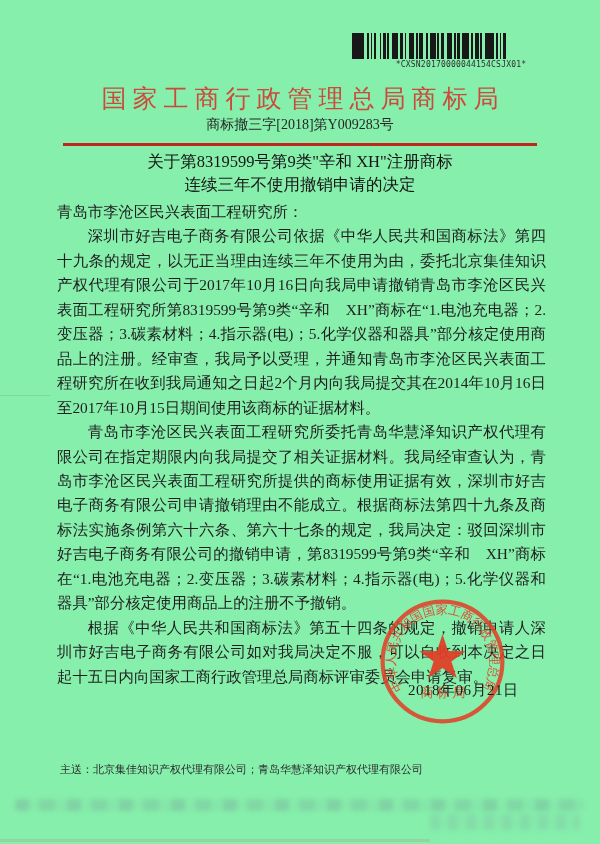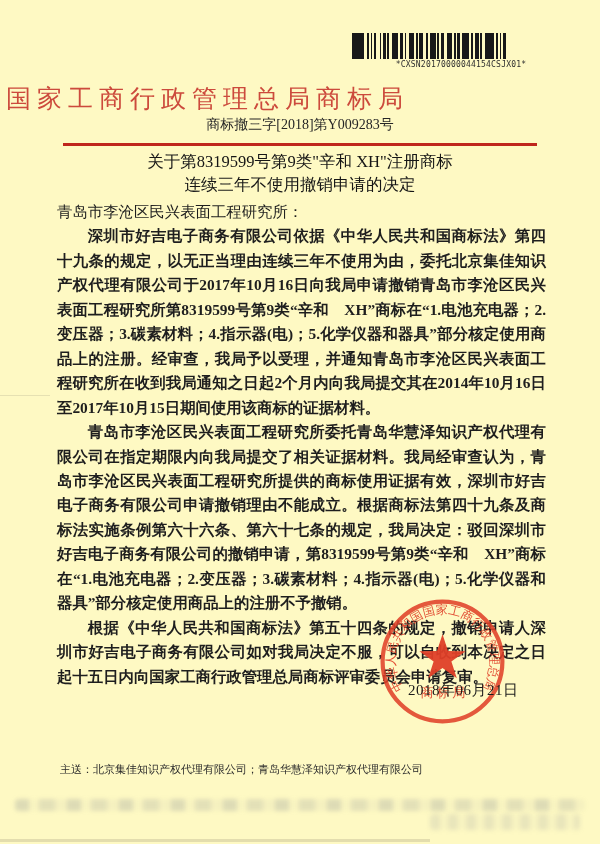--- a/index.html
+++ b/index.html
@@ -1,47 +1,47 @@
 <!DOCTYPE html>
 <html><head>
 <meta charset="utf-8">
 <style>
   html,body{margin:0;padding:0;background:#888;}
   .page{
-    position:relative;width:600px;height:844px;background:#fef9c3;
+    position:relative;width:600px;height:844px;background:#86efac;
     font-family:"Liberation Serif","DejaVu Serif",serif;color:#212121;
     overflow:hidden;margin:0 auto;
   }
   
   .barcode{position:absolute;left:352px;top:33px;width:218px;text-align:center;}
   .bars{display:flex;align-items:stretch;height:26px;justify-content:flex-start;}
   .bars span{background:#181818;display:block;height:100%;}
   .barcode-text{
     font-family:"DejaVu Sans Mono","Liberation Mono",monospace;
     font-size:8px;letter-spacing:.2px;color:#2e2e2e;margin-top:1px;
   }
   
   .org-title{
-    position:absolute;top:82px;left:0;width:100%;margin:0;
+    position:absolute;top:82px;left:0;width:100%;margin:0;text-align:center;
     font-size:25px;font-weight:normal;letter-spacing:6px;text-indent:6px;
     color:#cc4a3c;
   }
   .doc-number{position:absolute;top:116px;left:0;width:100%;text-align:center;font-size:14px;color:#262626;}
   .red-rule{position:absolute;top:143px;left:63px;width:474px;height:3px;background:#bf261c;}
   .subject{
     position:absolute;top:151px;left:0;width:100%;text-align:center;
     font-size:16.5px;line-height:22.5px;color:#161616;
   }
   
   .body-text{
     position:absolute;left:57px;top:200px;width:489px;
     font-size:15.4px;line-height:24.45px;text-align:justify;color:#1e1e1e;
   }
   .recipient{text-align:left;}
-  .para{margin:0;text-indent:2em;font-weight:bold;}
+  .para{margin:0;text-indent:2em;}
   
   .seal{position:absolute;left:377px;top:596px;width:131px;height:131px;z-index:3;}
   .seal .ring{stroke:#e04129;stroke-width:4.5;fill:none;opacity:.88;}
   .seal-ring-text{font-size:13px;fill:#e04129;opacity:.92;font-family:"Liberation Serif","DejaVu Serif",serif;}
   .seal-star{fill:#df3f28;opacity:.95;}
   .seal-bottom-text{font-size:14px;fill:#e04129;letter-spacing:3px;text-anchor:middle;opacity:.95;
     font-family:"Liberation Serif","DejaVu Serif",serif;}
   .date{position:absolute;left:408px;top:681px;font-size:15px;letter-spacing:.5px;color:#1a1a1a;z-index:4;}
   
   .footer{position:absolute;left:60px;top:762px;font-size:11px;line-height:14.5px;color:#2b2b2b;}

